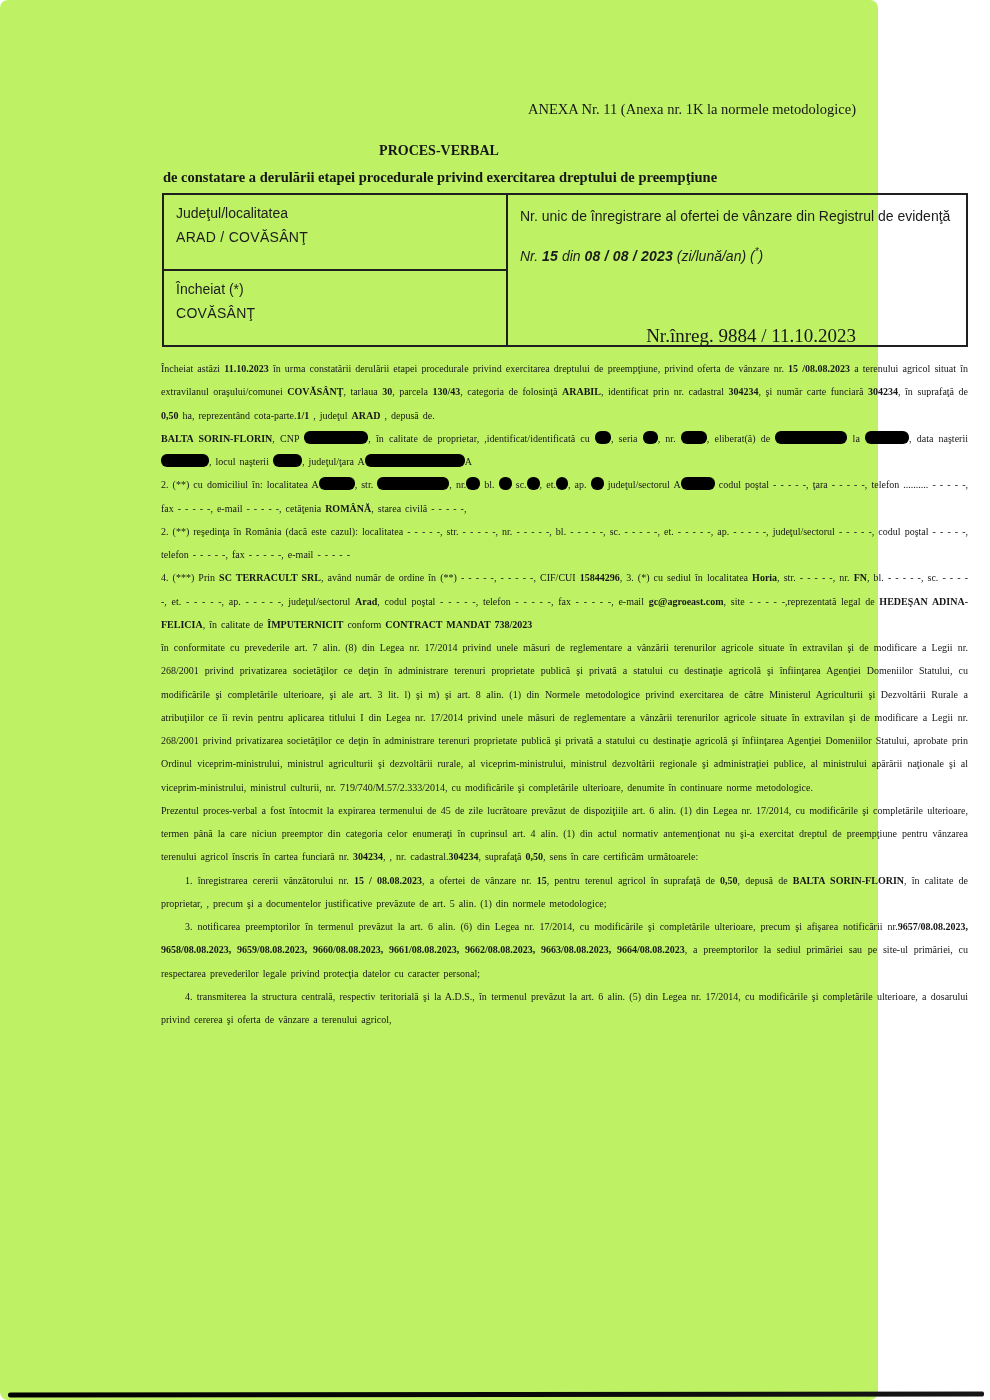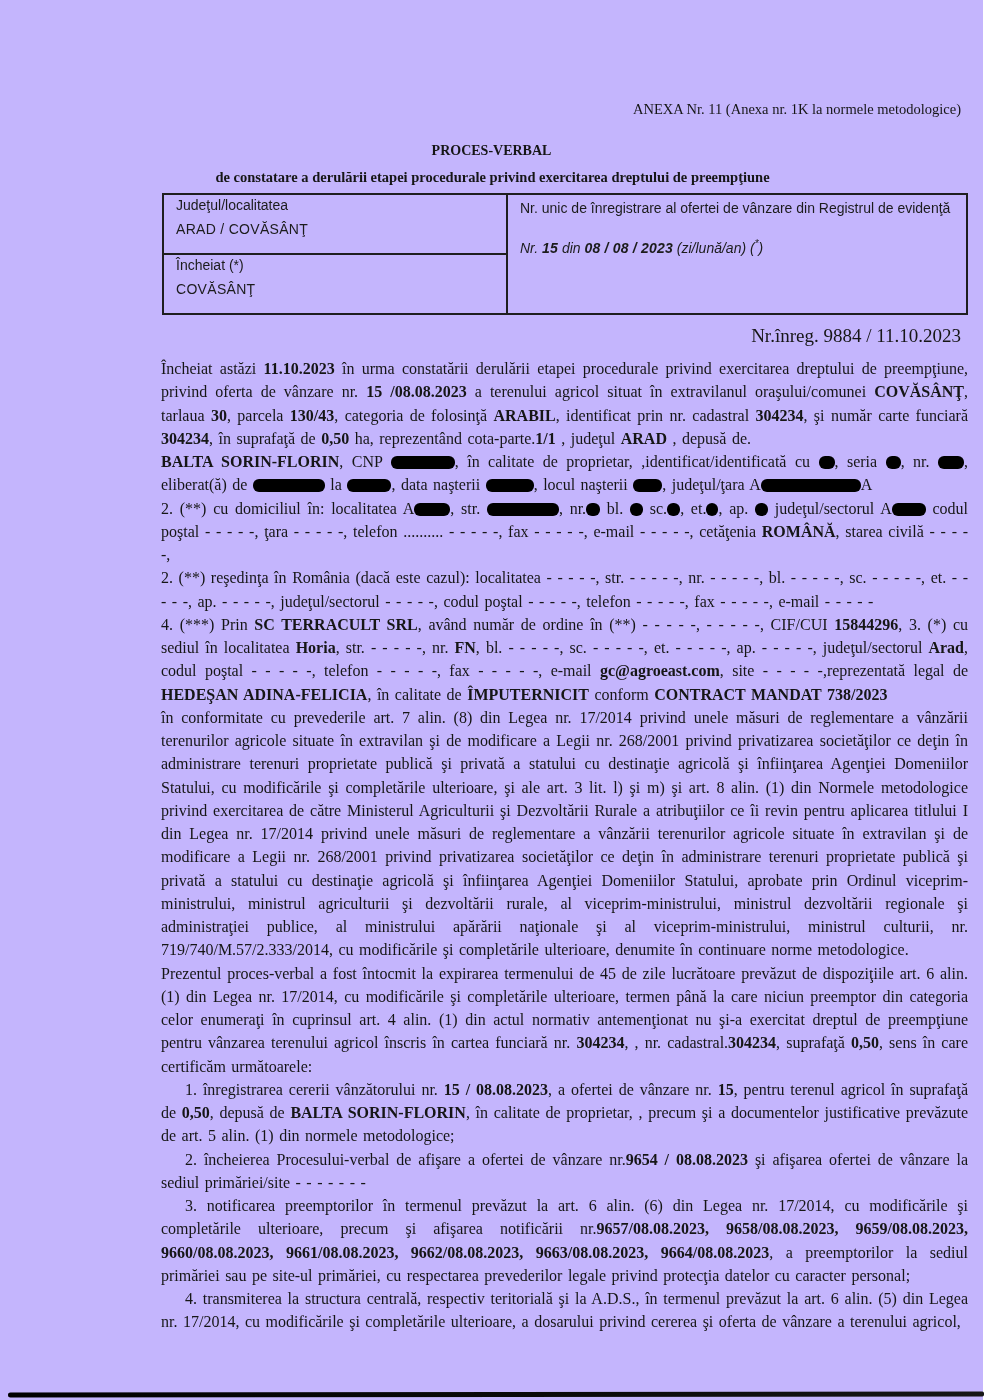--- a/index.html
+++ b/index.html
@@ -3,24 +3,25 @@
 <meta charset="utf-8">
 <style>
   html, body {
     margin: 0; padding: 0;
     width: 990px; height: 1400px;
     background: #ffffff;
     overflow: hidden;
   }
   .page {
     position: absolute; inset: 0;
-    width: 983px; height: 1400px;
-    background: #c4b5fd;
+    width: 878px; height: 1400px;
+    background: #bef264;
     color: #161616;
     font-family: "Liberation Serif", serif;
+    border-radius: 8px;
   }
   .anexa {
     position: absolute; top: 101px; right: 22px;
     font-size: 14.5px; white-space: nowrap;
   }
   .doc-title {
     position: absolute; top: 143px; left: 0; width: 100%;
     text-align: center; font-weight: bold; font-size: 14px;
   }
   .doc-subtitle {
@@ -29,37 +30,37 @@
   }
   table.reg-table {
     position: absolute; top: 193px; left: 162px;
     width: 806px; border-collapse: collapse;
     font-family: "Liberation Sans", sans-serif;
     font-size: 14px; color: #1c1c1c;
   }
   table.reg-table td {
     border: 2px solid #1f1f1f;
     vertical-align: top;
-    padding: 0 12px;
+    padding: 8px 12px;
   }
   td.cell-left { width: 318px; height: 58px; }
   .cell-label { margin-top: 2px; }
   .cell-value { font-weight: normal; margin-top: 8px; letter-spacing: 0.3px; }
   td.cell-right { padding: 10px 14px; }
   .right-line1 { line-height: 27px; }
   .right-line2 { margin-top: 8px; line-height: 27px; font-style: italic; }
   .right-line2 b { letter-spacing: 0.2px; }
   sup.star { font-size: 10px; vertical-align: 6px; }
   .reg-line {
     position: absolute; top: 325px; right: 22px;
     font-size: 19px; white-space: nowrap;
   }
   .body-text {
     position: absolute; top: 357px; left: 161px; width: 807px;
-    font-size: 16px; line-height: 23.25px;
+    font-size: 10px; line-height: 23.25px;
     text-align: justify; text-justify: inter-word;
     word-spacing: 1.5px;
   }
   .body-text p { margin: 0; }
   .body-text p.ind { text-indent: 24px; }
   .body-text b { font-weight: bold; }
   .red {
     display: inline-block;
     background: #000;
     height: 13px;
@@ -109,20 +110,19 @@
 
   <div class="body-text" id="body-text">
       <p><span>Încheiat astăzi </span><b>11.10.2023</b><span> în urma constatării derulării etapei procedurale privind exercitarea dreptului de preempţiune, privind oferta de vânzare nr. </span><b>15 /08.08.2023</b><span> a terenului agricol situat în extravilanul oraşului/comunei </span><b>COVĂSÂNŢ</b><span>, tarlaua </span><b>30</b><span>, parcela </span><b>130/43</b><span>, categoria de folosinţă </span><b>ARABIL</b><span>, identificat prin nr. cadastral </span><b>304234</b><span>, şi număr carte funciară </span><b>304234</b><span>, în suprafaţă de </span><b>0,50</b><span> ha, reprezentând cota-parte.</span><b>1/1</b><span> , judeţul </span><b>ARAD</b><span> , depusă de.</span></p>
       <p><b>BALTA SORIN-FLORIN</b><span>, CNP </span><span class="red" style="width: 64px;"></span><span>, în calitate de proprietar, ,identificat/identificată cu </span><span class="red" style="width: 16px;"></span><span>, seria </span><span class="red" style="width: 15px;"></span><span>, nr. </span><span class="red" style="width: 26px;"></span><span>, eliberat(ă) de </span><span class="red" style="width: 72px;"></span><span> la </span><span class="red" style="width: 44px;"></span><span>, data naşterii </span><span class="red" style="width: 48px;"></span><span>, locul naşterii </span><span class="red" style="width: 29px;"></span><span>, judeţul/ţara A</span><span class="red" style="width: 100px;"></span><span>A</span></p>
       <p><span>2. (**) cu domiciliul în: localitatea A</span><span class="red" style="width: 36px;"></span><span>, str. </span><span class="red" style="width: 72px;"></span><span>, nr.</span><span class="red" style="width: 14px;"></span><span> bl. </span><span class="red" style="width: 13px;"></span><span> sc.</span><span class="red" style="width: 13px;"></span><span>, et.</span><span class="red" style="width: 12px;"></span><span>, ap. </span><span class="red" style="width: 13px;"></span><span> judeţul/sectorul A</span><span class="red" style="width: 34px;"></span><span> codul poştal - - - - -, ţara - - - - -, telefon .......... - - - - -, fax - - - - -, e-mail - - - - -, cetăţenia </span><b>ROMÂNĂ</b><span>, starea civilă - - - - -,</span></p>
       <p><span>2. (**) reşedinţa în România (dacă este cazul): localitatea - - - - -, str. - - - - -, nr. - - - - -, bl. - - - - -, sc. - - - - -, et. - - - - -, ap. - - - - -, judeţul/sectorul - - - - -, codul poştal - - - - -, telefon - - - - -, fax - - - - -, e-mail - - - - -</span></p>
       <p><span>4. (***) Prin </span><b>SC TERRACULT SRL</b><span>, având număr de ordine în (**) - - - - -, - - - - -, CIF/CUI </span><b>15844296</b><span>, 3. (*) cu sediul în localitatea </span><b>Horia</b><span>, str. - - - - -, nr. </span><b>FN</b><span>, bl. - - - - -, sc. - - - - -, et. - - - - -, ap. - - - - -, judeţul/sectorul </span><b>Arad</b><span>, codul poştal - - - - -, telefon - - - - -, fax - - - - -, e-mail </span><b>gc@agroeast.com</b><span>, site - - - - -,reprezentată legal de </span><b>HEDEŞAN ADINA-FELICIA</b><span>, în calitate de </span><b>ÎMPUTERNICIT</b><span> conform </span><b>CONTRACT MANDAT 738/2023</b></p>
       <p><span>în conformitate cu prevederile art. 7 alin. (8) din Legea nr. 17/2014 privind unele măsuri de reglementare a vânzării terenurilor agricole situate în extravilan şi de modificare a Legii nr. 268/2001 privind privatizarea societăţilor ce deţin în administrare terenuri proprietate publică şi privată a statului cu destinaţie agricolă şi înfiinţarea Agenţiei Domeniilor Statului, cu modificările şi completările ulterioare, şi ale art. 3 lit. l) şi m) şi art. 8 alin. (1) din Normele metodologice privind exercitarea de către Ministerul Agriculturii şi Dezvoltării Rurale a atribuţiilor ce îi revin pentru aplicarea titlului I din Legea nr. 17/2014 privind unele măsuri de reglementare a vânzării terenurilor agricole situate în extravilan şi de modificare a Legii nr. 268/2001 privind privatizarea societăţilor ce deţin în administrare terenuri proprietate publică şi privată a statului cu destinaţie agricolă şi înfiinţarea Agenţiei Domeniilor Statului, aprobate prin Ordinul viceprim-ministrului, ministrul agriculturii şi dezvoltării rurale, al viceprim-ministrului, ministrul dezvoltării regionale şi administraţiei publice, al ministrului apărării naţionale şi al viceprim-ministrului, ministrul culturii, nr. 719/740/M.57/2.333/2014, cu modificările şi completările ulterioare, denumite în continuare norme metodologice.</span></p>
       <p><span>Prezentul proces-verbal a fost întocmit la expirarea termenului de 45 de zile lucrătoare prevăzut de dispoziţiile art. 6 alin. (1) din Legea nr. 17/2014, cu modificările şi completările ulterioare, termen până la care niciun preemptor din categoria celor enumeraţi în cuprinsul art. 4 alin. (1) din actul normativ antemenţionat nu şi-a exercitat dreptul de preempţiune pentru vânzarea terenului agricol înscris în cartea funciară nr. </span><b>304234</b><span>, , nr. cadastral.</span><b>304234</b><span>, suprafaţă </span><b>0,50</b><span>, sens în care certificăm următoarele:</span></p>
       <p class="ind"><span>1. înregistrarea cererii vânzătorului nr. </span><b>15 / 08.08.2023</b><span>, a ofertei de vânzare nr. </span><b>15</b><span>, pentru terenul agricol în suprafaţă de </span><b>0,50</b><span>, depusă de </span><b>BALTA SORIN-FLORIN</b><span>, în calitate de proprietar, , precum şi a documentelor justificative prevăzute de art. 5 alin. (1) din normele metodologice;</span></p>
-      <p class="ind"><span>2. încheierea Procesului-verbal de afişare a ofertei de vânzare nr.</span><b>9654 / 08.08.2023</b><span> şi afişarea ofertei de vânzare la sediul primăriei/site - - - - - - -</span></p>
       <p class="ind"><span>3. notificarea preemptorilor în termenul prevăzut la art. 6 alin. (6) din Legea nr. 17/2014, cu modificările şi completările ulterioare, precum şi afişarea notificării nr.</span><b>9657/08.08.2023, 9658/08.08.2023, 9659/08.08.2023, 9660/08.08.2023, 9661/08.08.2023, 9662/08.08.2023, 9663/08.08.2023, 9664/08.08.2023</b><span>, a preemptorilor la sediul primăriei sau pe site-ul primăriei, cu respectarea prevederilor legale privind protecţia datelor cu caracter personal;</span></p>
       <p class="ind"><span>4. transmiterea la structura centrală, respectiv teritorială şi la A.D.S., în termenul prevăzut la art. 6 alin. (5) din Legea nr. 17/2014, cu modificările şi completările ulterioare, a dosarului privind cererea şi oferta de vânzare a terenului agricol,</span></p>
     </div>
 
   <div class="bottom-bar"></div>
 
 </div>
 
 </body></html>

